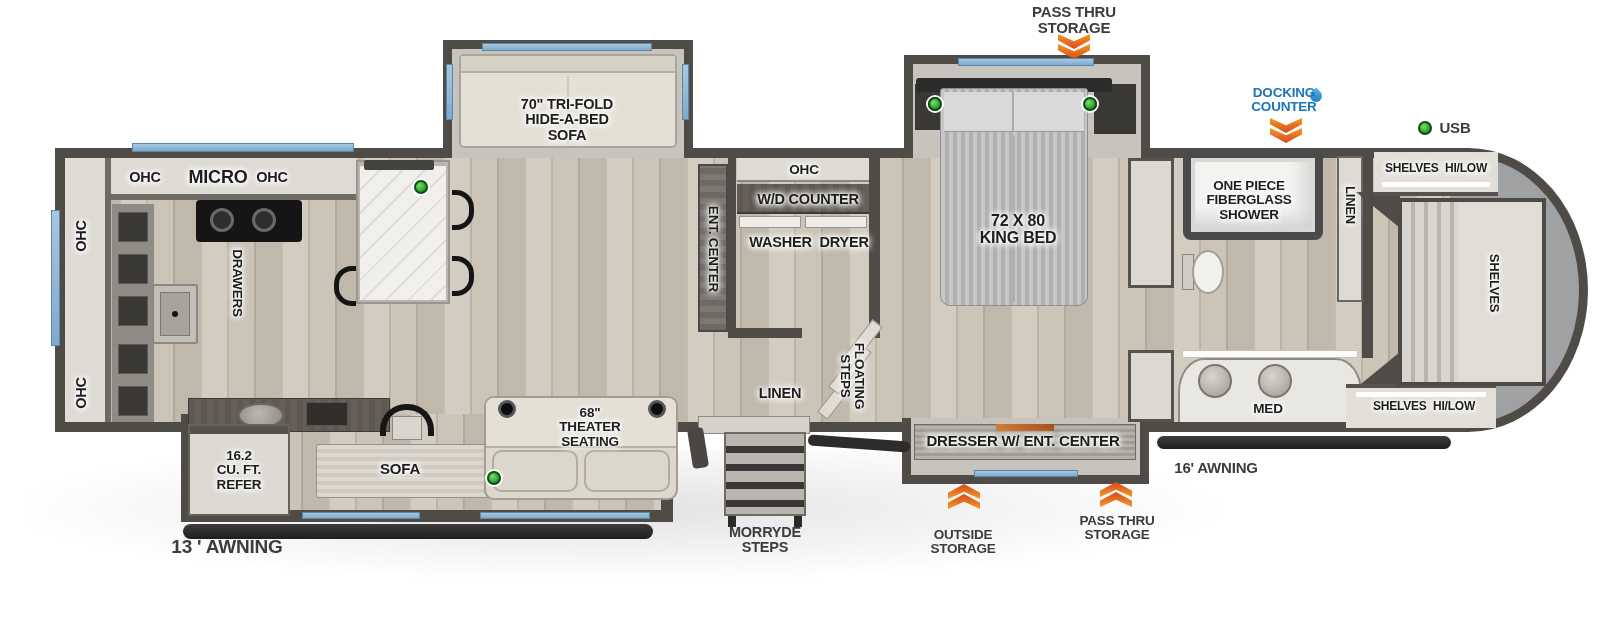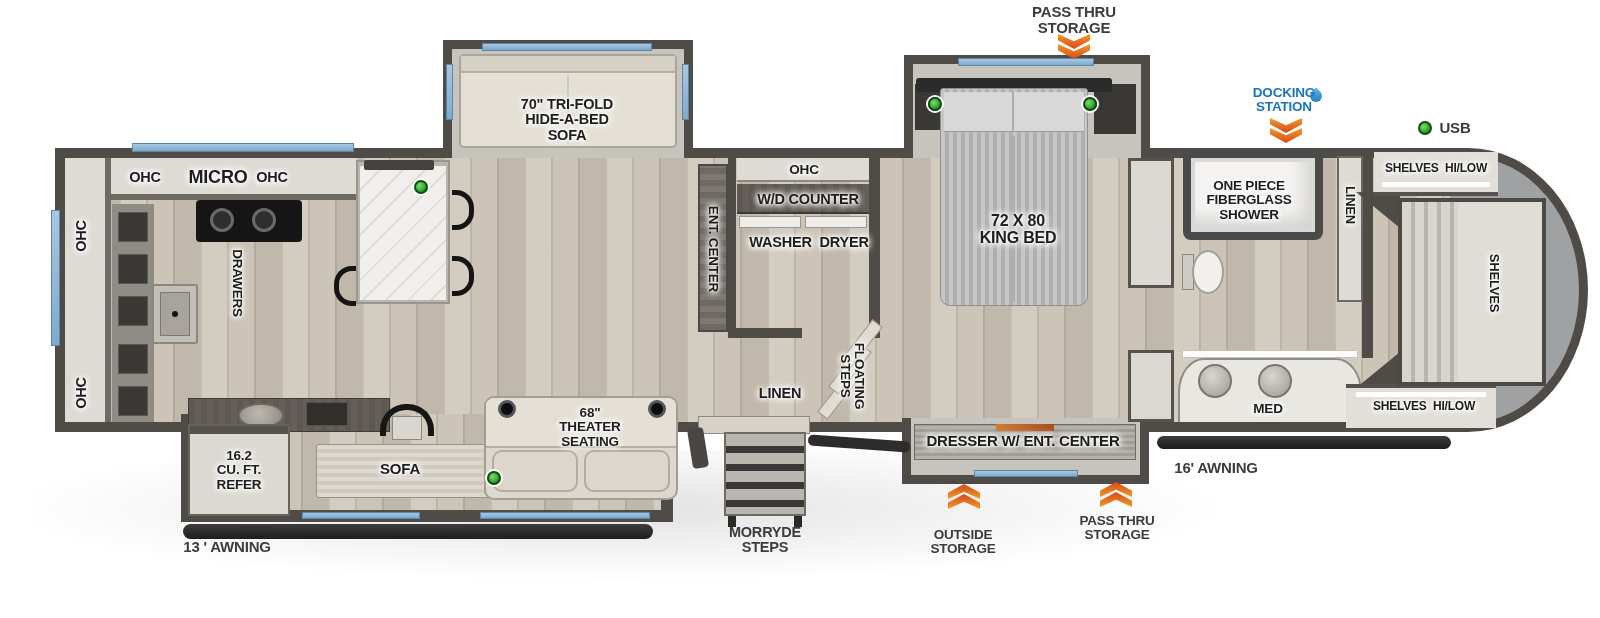--- a/index.html
+++ b/index.html
@@ -205,30 +205,30 @@
       <i></i>
     </div>
   <div class="chev up" style="left:1100px;top:482px;">
       <i></i>
       <i></i>
     </div>
 
   <div class="lbl out" style="left:1074px;top:20px;font-size:15px;">PASS THRU
 STORAGE</div>
   <div class="lbl blue" style="left:1284px;top:100px;font-size:13.5px;">DOCKING
-STATION</div>
+COUNTER</div>
   <div class="lbl out" style="left:1455px;top:128px;font-size:15px;">USB</div>
   <div class="lbl out" style="left:1216px;top:468px;font-size:15px;">16' AWNING</div>
   <div class="lbl out" style="left:963px;top:542px;font-size:13.5px;">OUTSIDE
 STORAGE</div>
   <div class="lbl out" style="left:1117px;top:528px;font-size:13.5px;">PASS THRU
 STORAGE</div>
   <div class="lbl out" style="left:765px;top:540px;font-size:14.5px;">MORRYDE
 STEPS</div>
-  <div class="lbl out" style="left:227px;top:547px;font-size:15px;">13 ' AWNING</div>
+  <div class="lbl out" style="left:227px;top:547px;font-size:19px;">13 ' AWNING</div>
 
   <div class="lbl" style="left:145px;top:178px;font-size:14.5px;">OHC</div>
   <div class="lbl" style="left:218px;top:178px;font-size:18px;">MICRO</div>
   <div class="lbl" style="left:272px;top:178px;font-size:14.5px;">OHC</div>
   <div class="lbl rm90" style="left:82px;top:236px;font-size:14.5px;">OHC</div>
   <div class="lbl rm90" style="left:82px;top:393px;font-size:14.5px;">OHC</div>
   <div class="lbl r90" style="left:237px;top:283px;font-size:13.5px;">DRAWERS</div>
   <div class="lbl" style="left:239px;top:470px;font-size:13.5px;">16.2
 CU. FT.
 REFER</div>

